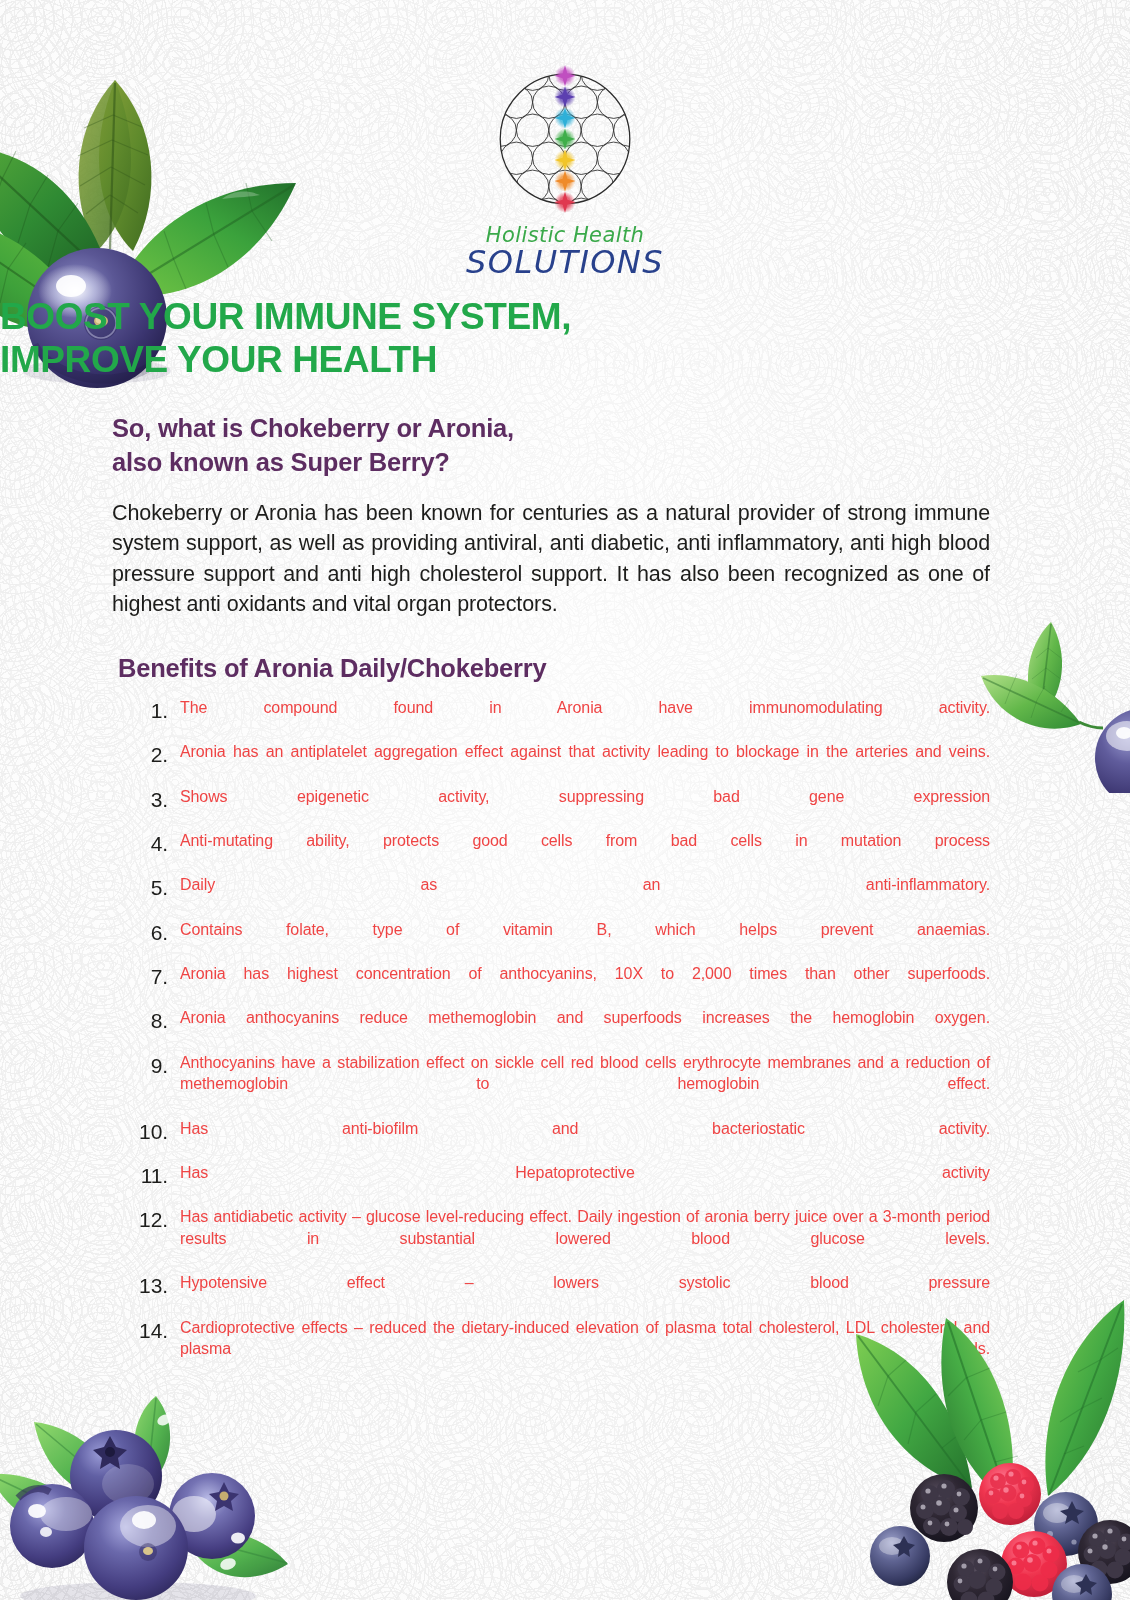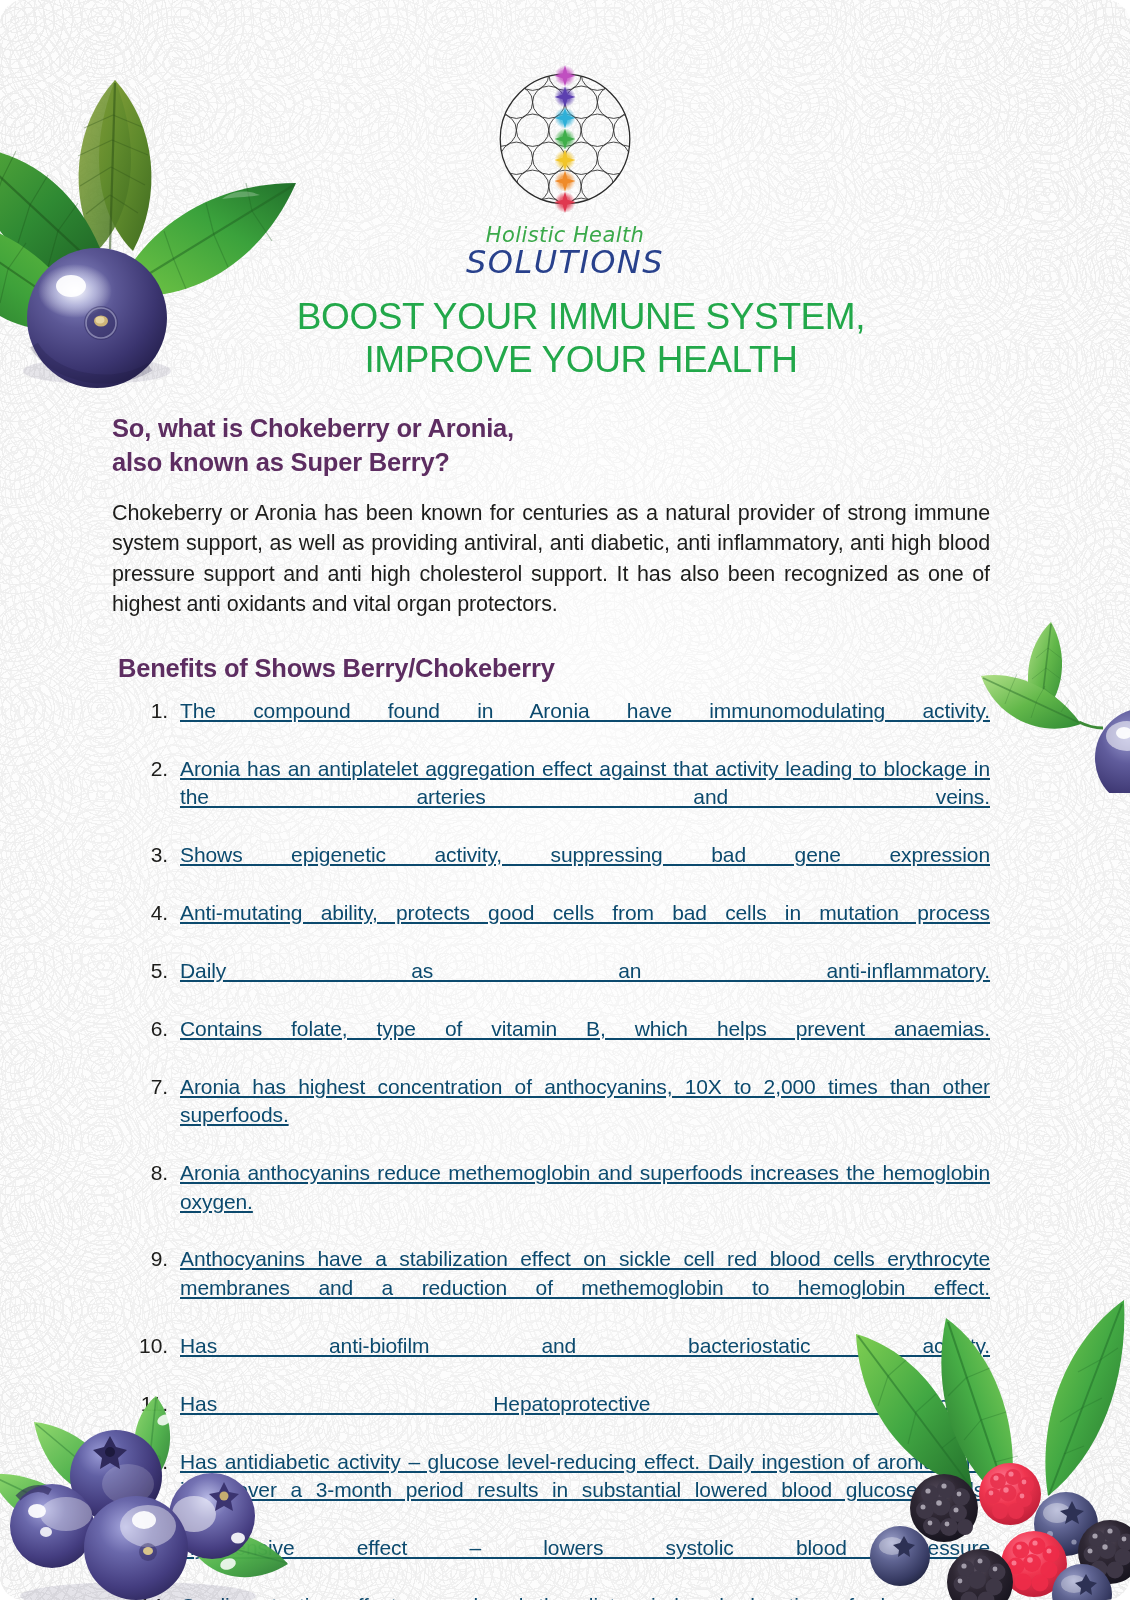--- a/index.html
+++ b/index.html
@@ -10,21 +10,20 @@
     background:#ffffff;
     font-family:"Liberation Sans", sans-serif;
   }
 
   
   .page {
     position:relative;
     width:1130px; height:1600px;
     overflow:hidden;
     background:#fbfbfb;
-    border-radius:24px;
   }
 
   
   .bg-texture {
     position:absolute; inset:0;
     z-index:0;
     opacity:1;
     background-color:#fcfcfc;
     background-image:
       repeating-radial-gradient(circle at 17% 23%, transparent 0 3px, #e9e9e9 3px 4.2px, transparent 4.2px 9px),
@@ -68,27 +67,25 @@
   }
   .logo-sub {
     font-family:"DejaVu Sans", sans-serif;
     font-size:32px; font-weight:400; font-style:italic;
     color:#28418c; letter-spacing:1.4px; line-height:1.05;
   }
 
   
   .headline {
     position:absolute; left:0; right:0; top:296px;
-    text-align:center;
-    font-size:37px; font-weight:normal;
+    font-size:37px; font-weight:bold;
     color:#22a84a;
     letter-spacing:-0.4px;
     line-height:1.16;
     z-index:7;
-    margin-left:32px;
   }
   .headline .l2 { display:block; }
 
   
   .col {
     position:absolute;
     left:112px; top:412px; width:878px;
     z-index:7;
   }
 
@@ -120,28 +117,27 @@
 
   ol.benefits {
     list-style:none;
     counter-reset:bn;
     margin-left:12px;
   }
   ol.benefits > li {
     counter-increment:bn;
     position:relative;
     padding-left:56px;
-    color:#0c4a6e;
-    font-size:21px;
+    color:#ef4444;
+    font-size:16px;
     line-height:1.355;
     text-align:justify;
     text-justify:inter-word;
     letter-spacing:-0.1px;
     margin-bottom:1px;
-    text-decoration:underline;
   }
   ol.benefits > li::before {
     content:counter(bn) ".";
     position:absolute;
     left:0; top:0;
     width:44px;
     text-align:right;
     font-size:21px;
     color:#1d1d1b;
   }
@@ -445,21 +441,21 @@
 
     <div class="col">
 
       <h2 class="sub-q">
         <span>So, what is Chokeberry or Aronia,</span>
         <span class="l2">also known as Super Berry?</span>
       </h2>
 
       <p class="intro">Chokeberry or Aronia has been known for centuries as a natural provider of strong immune system support, as well as providing antiviral, anti diabetic, anti inflammatory, anti high blood pressure support and anti high cholesterol support. It has also been recognized as one of highest anti oxidants and vital organ protectors.</p>
 
-      <h3 class="benefits-h">Benefits of Shows Berry/Chokeberry</h3>
+      <h3 class="benefits-h">Benefits of Aronia Daily/Chokeberry</h3>
 
       <ol class="benefits">
         <li>The compound found in Aronia have immunomodulating activity.</li>
         <li>Aronia has an antiplatelet aggregation effect against that activity leading to blockage in the arteries and veins.</li>
         <li>Shows epigenetic activity, suppressing bad gene expression</li>
         <li>Anti-mutating ability, protects good cells from bad cells in mutation process</li>
         <li>Daily as an anti-inflammatory.</li>
         <li>Contains folate, type of vitamin B, which helps prevent anaemias.</li>
         <li>Aronia has highest concentration of anthocyanins, 10X to 2,000 times than other superfoods.</li>
         <li>Aronia anthocyanins reduce methemoglobin and superfoods increases the hemoglobin oxygen.</li>

